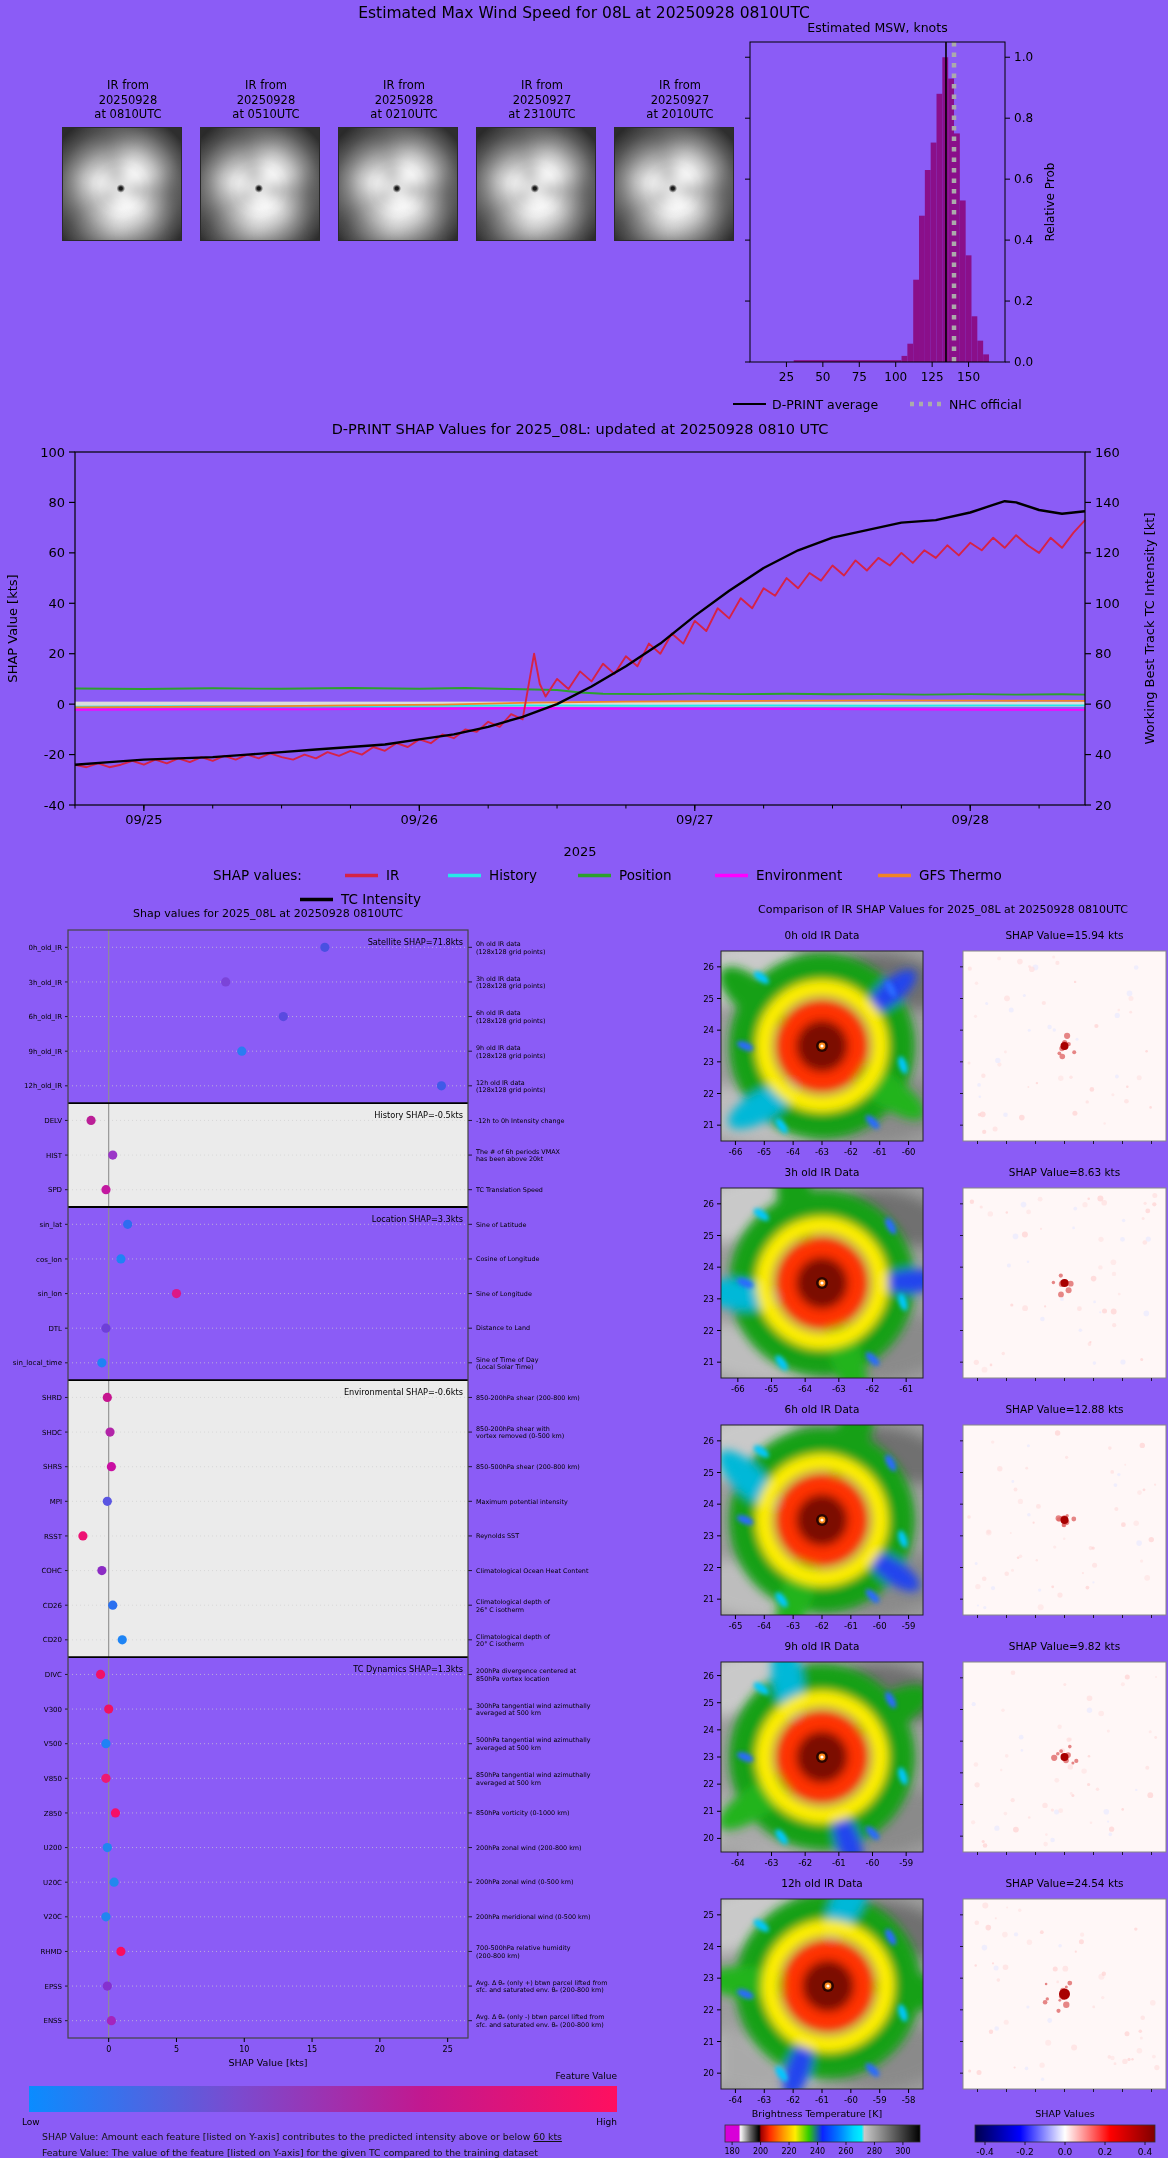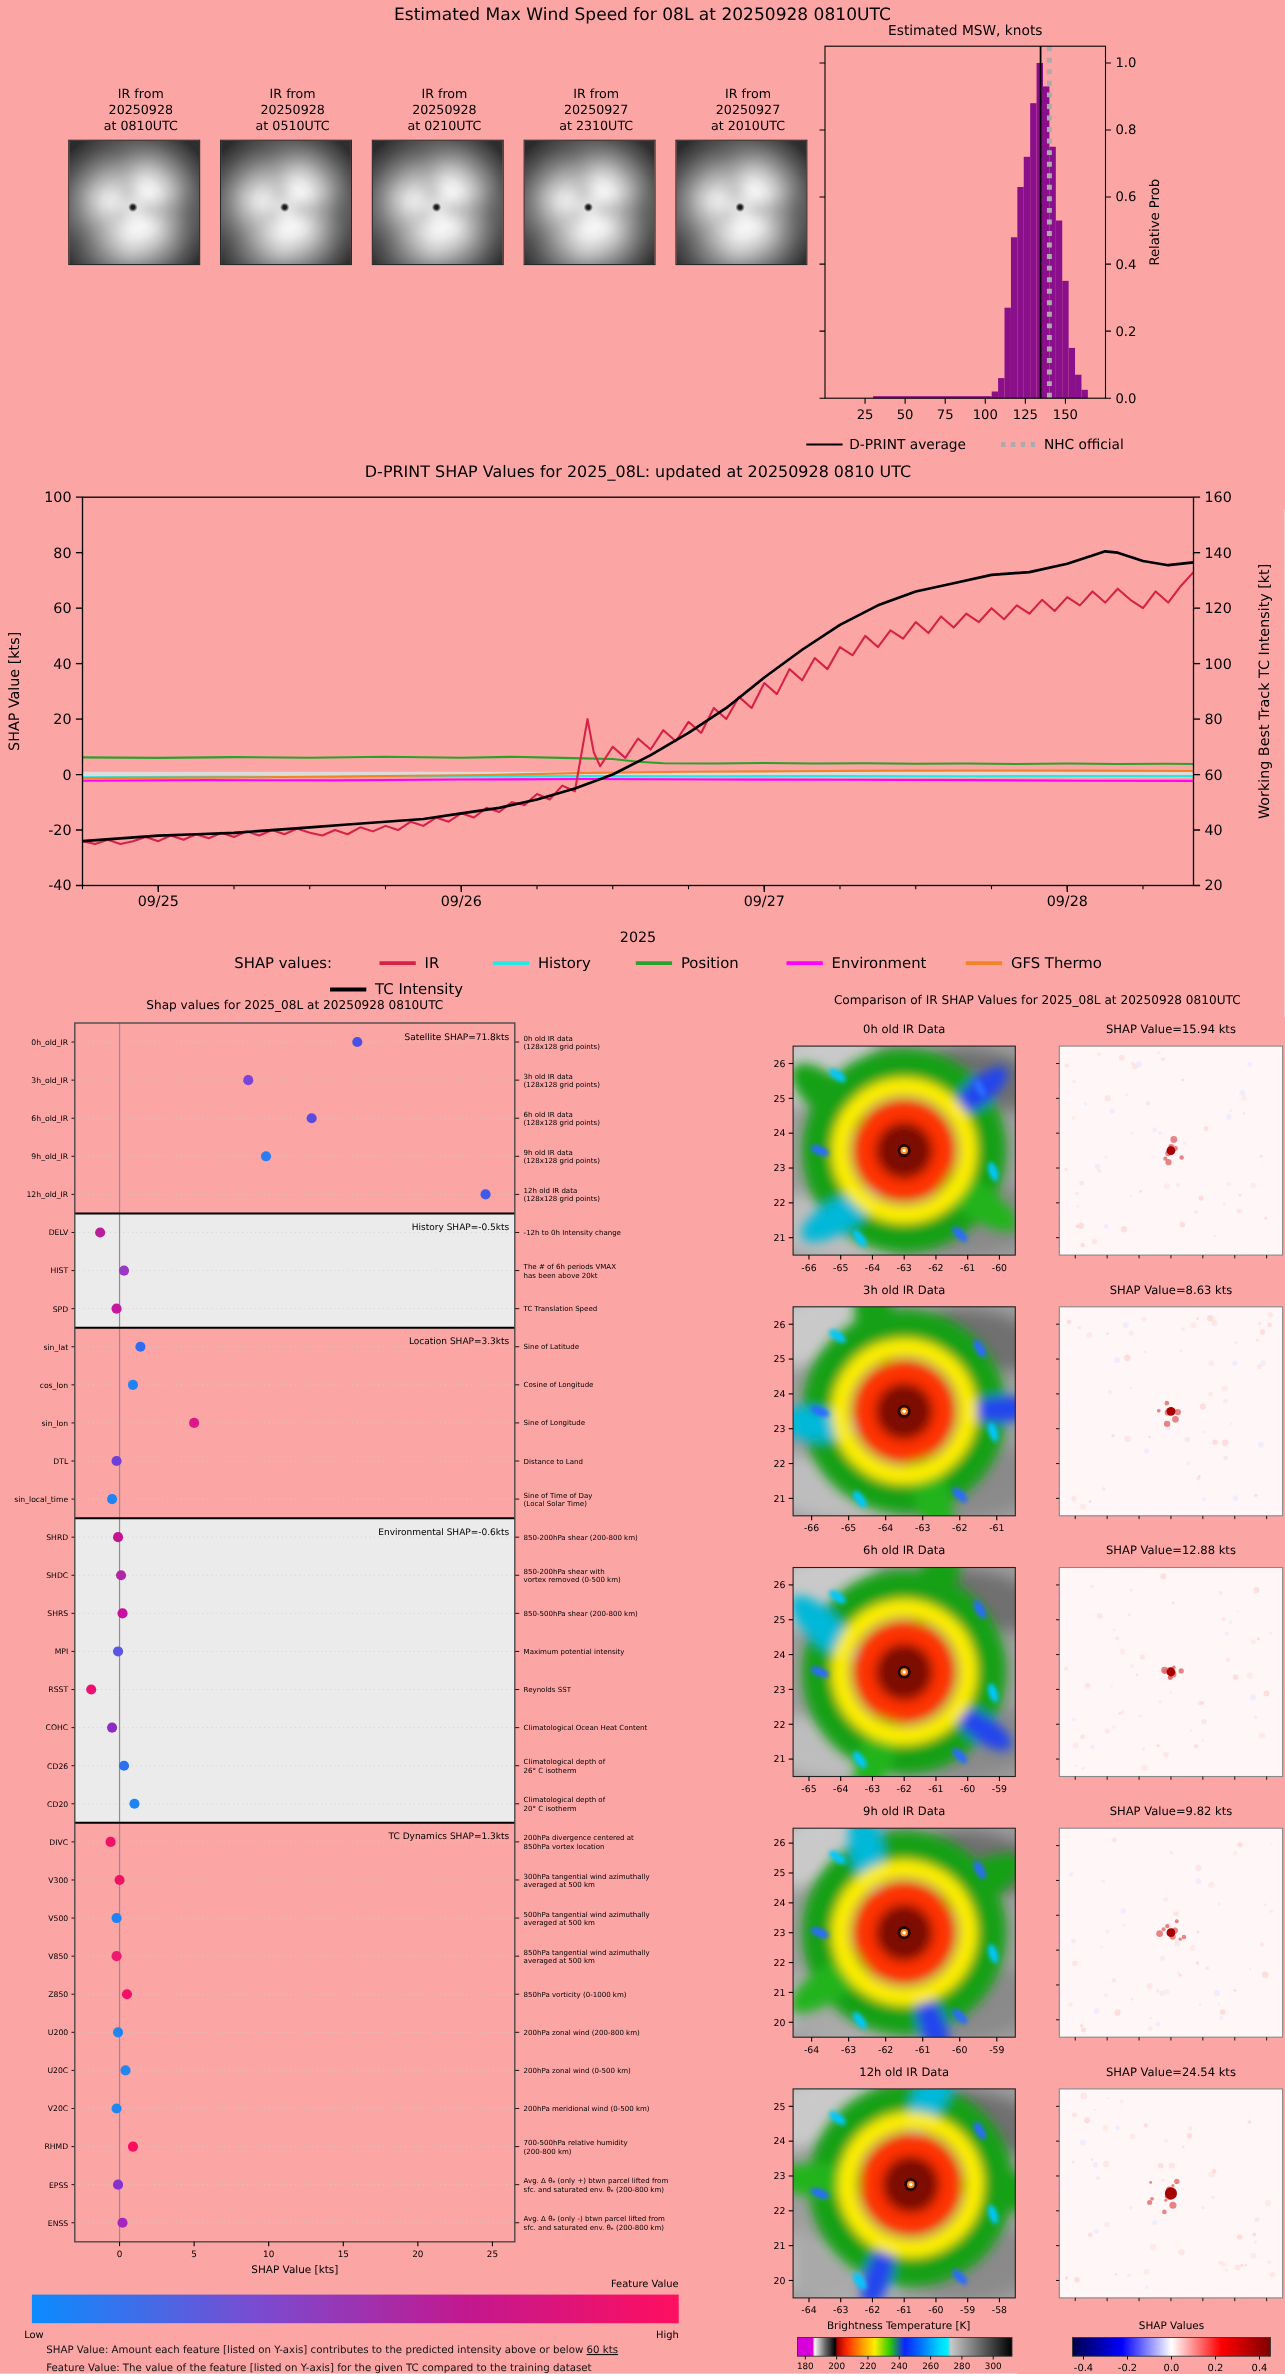--- a/index.html
+++ b/index.html
@@ -1,16 +1,16 @@
 <!DOCTYPE html>
 <html><head>
 <meta charset="utf-8">
 <style>
   html,body{margin:0;padding:0;background:#fff;}
-  .canvas{position:relative;width:1168px;height:2158px;background:#fca5a5;
+  .canvas{position:relative;width:1168px;height:2158px;background:#8b5cf6;
           font-family:"DejaVu Sans", sans-serif;overflow:hidden;}
   .fig-title{position:absolute;left:0;top:4px;width:1168px;text-align:center;
              font-size:15.5px;color:#000;}
   #thumbs{position:absolute;left:0;top:0;width:760px;height:300px;}
   .thumb{position:absolute;width:132px;}
   .thumb .lbl{white-space:pre-line;text-align:center;font-size:11.5px;line-height:1.28;color:#000;}
   .thumb .img{margin-top:5px;width:118px;height:112px;border:1px solid #2a2a2a;position:relative;overflow:hidden;
      background:
        radial-gradient(circle at 49% 54%, #141414 0 1.8%, #f6f6f6 5% 24%, #e8e8e8 33%, #c2c2c2 45%, #909090 58%, #5c5c5c 73%, #2e2e2e 90%);}
   .thumb .img::after{content:"";position:absolute;inset:0;

